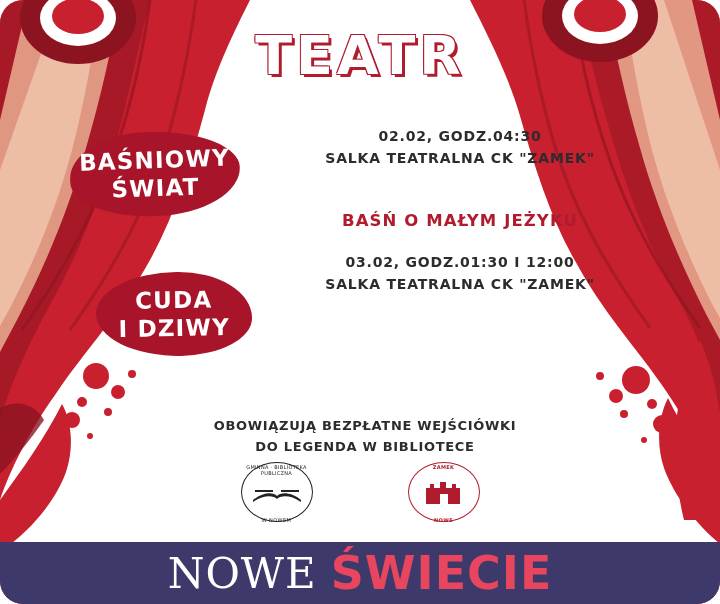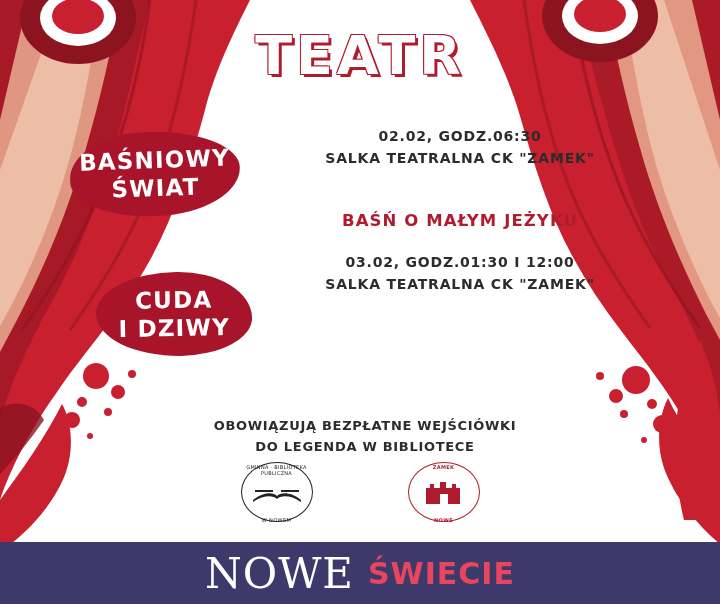--- a/index.html
+++ b/index.html
@@ -9,20 +9,21 @@
   }
   body {
     font-family: "Liberation Sans", sans-serif;
   }
   .poster {
     position: relative;
     width: 720px;
     height: 604px;
     overflow: hidden;
     background: #ffffff;
+    border-radius: 23px;
   }
 
   
   .bg-svg {
     position: absolute;
     left: 0; top: 0;
     width: 720px;
     height: 604px;
   }
 
@@ -180,21 +181,21 @@
     gap: 14px;
   }
   .banner-word-1 {
     color: #ffffff;
     font-size: 42px;
     letter-spacing: 1px;
     font-family: "DejaVu Serif", serif;
   }
   .banner-word-2 {
     color: #e8455f;
-    font-size: 30px;
+    font-size: 46px;
     font-weight: bold;
     letter-spacing: 1px;
     font-family: "DejaVu Sans", sans-serif;
   }
 </style>
 </head>
 <body>
 
 <div class="poster">
 
@@ -295,21 +296,21 @@
 ŚWIAT</span>
   </div>
   <div class="blob blob-2">
     <span style="white-space:pre-line;">CUDA
 I DZIWY</span>
   </div>
 
   <div class="program">
 
     <div class="show">
-      <div class="show-line">02.02, GODZ.06:30</div>
+      <div class="show-line">02.02, GODZ.04:30</div>
       <div class="show-line">SALKA TEATRALNA CK "ZAMEK"</div>
     </div>
 
     <div class="show">
       <div class="show-title">BAŚŃ O MAŁYM JEŻYKU</div>
       <div class="show-line">03.02, GODZ.01:30 I 12:00</div>
       <div class="show-line">SALKA TEATRALNA CK "ZAMEK"</div>
     </div>
 
   </div>

